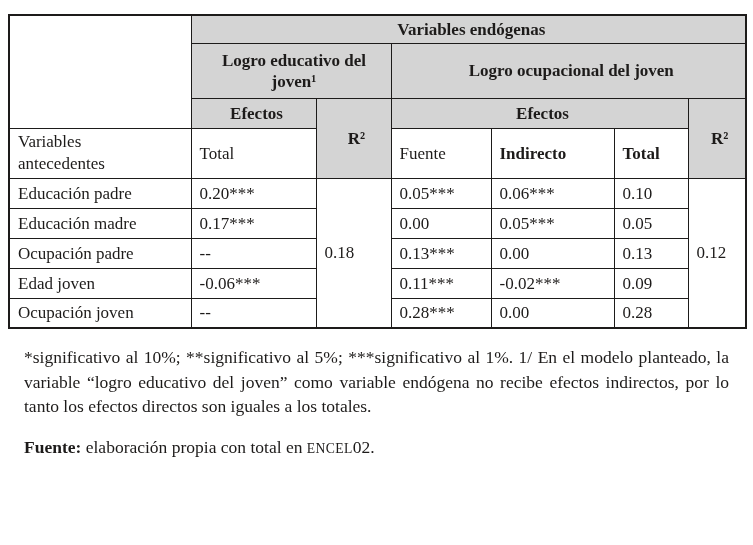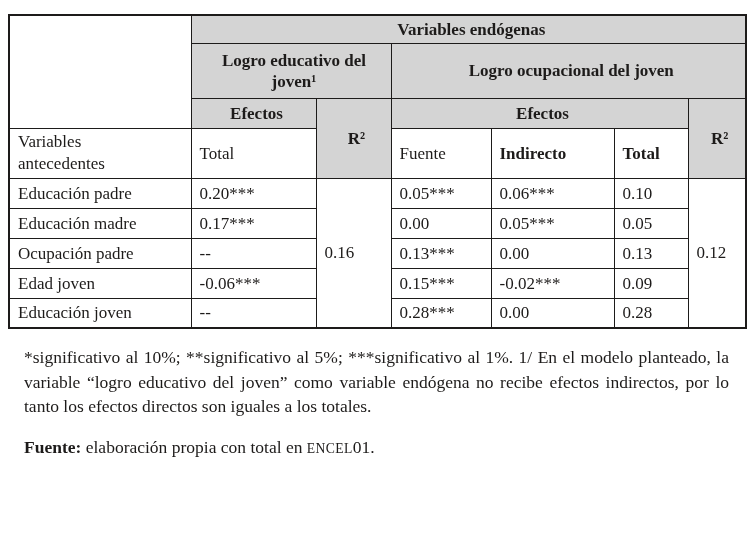--- a/index.html
+++ b/index.html
@@ -89,21 +89,21 @@
   <tr class="r4">
     <td><span class="wrap-narrow">Variables antecedentes</span></td>
     <td>Total</td>
     <td>Fuente</td>
     <td class="b">Indirecto</td>
     <td class="b">Total</td>
   </tr>
   <tr class="dr">
     <td>Educación padre</td>
     <td>0.20***</td>
-    <td rowspan="5">0.16</td>
+    <td rowspan="5">0.18</td>
     <td>0.05***</td>
     <td>0.06***</td>
     <td>0.10</td>
     <td rowspan="5">0.12</td>
   </tr>
   <tr class="dr">
     <td>Educación madre</td>
     <td>0.17***</td>
     <td>0.00</td>
     <td>0.05***</td>
@@ -112,30 +112,30 @@
   <tr class="dr">
     <td>Ocupación padre</td>
     <td>--</td>
     <td>0.13***</td>
     <td>0.00</td>
     <td>0.13</td>
   </tr>
   <tr class="dr">
     <td>Edad joven</td>
     <td>-0.06***</td>
-    <td>0.15***</td>
+    <td>0.11***</td>
     <td>-0.02***</td>
     <td>0.09</td>
   </tr>
   <tr class="dr">
-    <td>Educación joven</td>
+    <td>Ocupación joven</td>
     <td>--</td>
     <td>0.28***</td>
     <td>0.00</td>
     <td>0.28</td>
   </tr>
 </tbody>
   </table>
 
 <div class="notes">
   <p class="note-sig">*significativo al 10%; **significativo al 5%; ***significativo al 1%. 1/ En el modelo planteado, la variable “logro educativo del joven” como variable endógena no recibe efectos indirectos, por lo tanto los efectos directos son iguales a los totales.</p>
-  <p><span class="b">Fuente:</span><span> elaboración propia con total en </span><span class="sc">ENCEL</span><span>01.</span></p>
+  <p><span class="b">Fuente:</span><span> elaboración propia con total en </span><span class="sc">ENCEL</span><span>02.</span></p>
 </div>
 
 </body></html>

